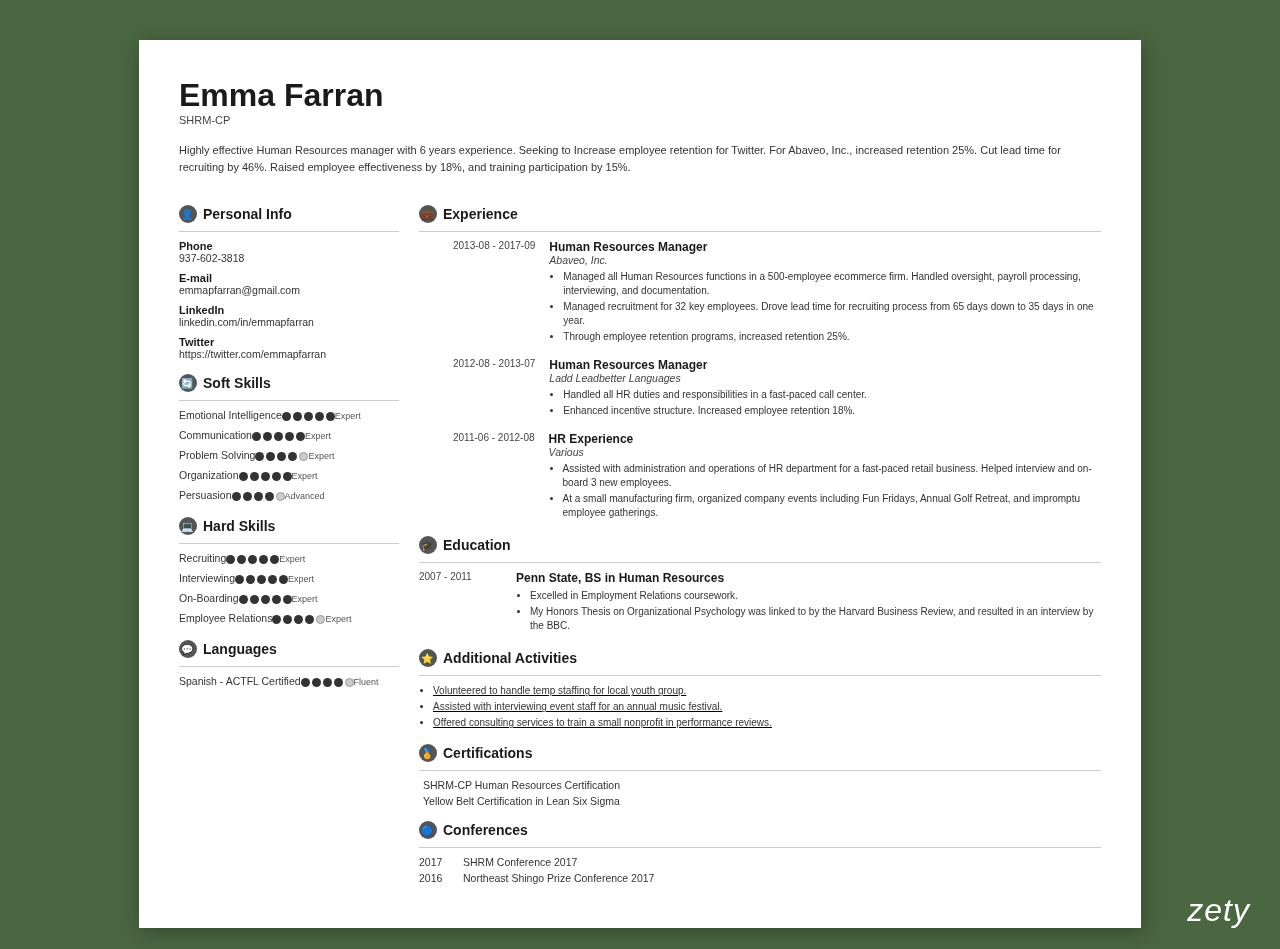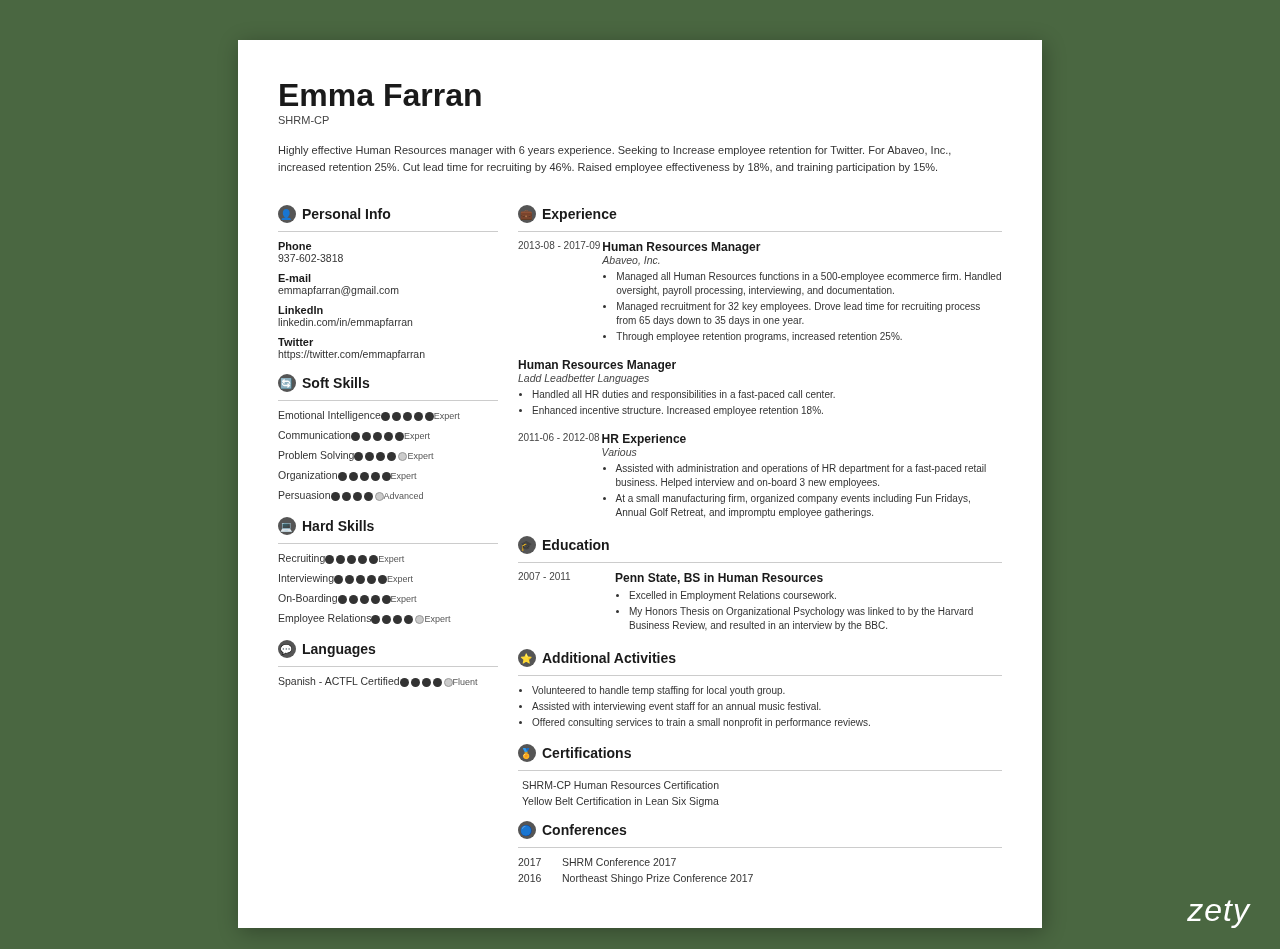--- a/index.html
+++ b/index.html
@@ -7,21 +7,21 @@
       background-color: #4a6741;
       font-family: Arial, sans-serif;
       min-height: 949px;
       display: flex;
       align-items: center;
       justify-content: center;
       padding: 40px 20px;
     }
     .resume-wrapper {
       background: white;
-      width: 804px;
+      width: 1002px;
       padding: 36px 40px 40px 40px;
       box-shadow: 2px 4px 20px rgba(0,0,0,0.3);
       position: relative;
     }
     .header-section { margin-bottom: 12px; }
     .name {
       font-size: 32px;
       font-weight: bold;
       color: #1a1a1a;
       line-height: 1.2;
@@ -123,22 +123,23 @@
     }
     .exp-dates {
       font-size: 10px;
       color: #444;
       min-width: 75px;
       flex-shrink: 0;
     }
     .exp-content { flex: 1; }
     .exp-row {
       display: flex;
-      gap: 2px;
+      gap: 14px;
       margin-bottom: 12px;
+      margin-left: 34px;
     }
     .exp-job-title {
       font-size: 12px;
       font-weight: bold;
       color: #1a1a1a;
     }
     .exp-company {
       font-size: 10.5px;
       color: #444;
       font-style: italic;
@@ -158,20 +159,21 @@
     .edu-dates { font-size: 10px; color: #444; min-width: 75px; }
     .edu-content { flex: 1; }
     .edu-degree { font-size: 12px; font-weight: bold; color: #1a1a1a; margin-bottom: 4px; }
     .cert-item { font-size: 10.5px; color: #333; margin-bottom: 4px; padding-left: 4px; }
     .conf-row { display: flex; gap: 4px; margin-bottom: 4px; }
     .conf-year { font-size: 10.5px; color: #333; min-width: 40px; font-weight: normal; }
     .conf-name { font-size: 10.5px; color: #333; }
     .activities-bullets {
       list-style: disc;
       padding-left: 14px;
+      text-decoration: underline;
     }
     .activities-bullets li {
       font-size: 10px;
       color: #333;
       line-height: 1.4;
       margin-bottom: 2px;
     }
     .zety-logo {
       position: fixed;
       bottom: 20px;
@@ -395,20 +397,21 @@
       <div class="exp-job-title">Human Resources Manager</div>
       <div class="exp-company">Abaveo, Inc.</div>
       <ul class="exp-bullets">
                 <li>Managed all Human Resources functions in a 500-employee ecommerce firm. Handled oversight, payroll processing, interviewing, and documentation.</li>
                 <li>Managed recruitment for 32 key employees. Drove lead time for recruiting process from 65 days down to 35 days in one year.</li>
                 <li>Through employee retention programs, increased retention 25%.</li>
               </ul>
     </div>
   </div>
           <div class="exp-row">
+    <div class="exp-dates">2012-08 - 2013-07</div>
     <div class="exp-content">
       <div class="exp-job-title">Human Resources Manager</div>
       <div class="exp-company">Ladd Leadbetter Languages</div>
       <ul class="exp-bullets">
                 <li>Handled all HR duties and responsibilities in a fast-paced call center.</li>
                 <li>Enhanced incentive structure. Increased employee retention 18%.</li>
               </ul>
     </div>
   </div>
           <div class="exp-row">

